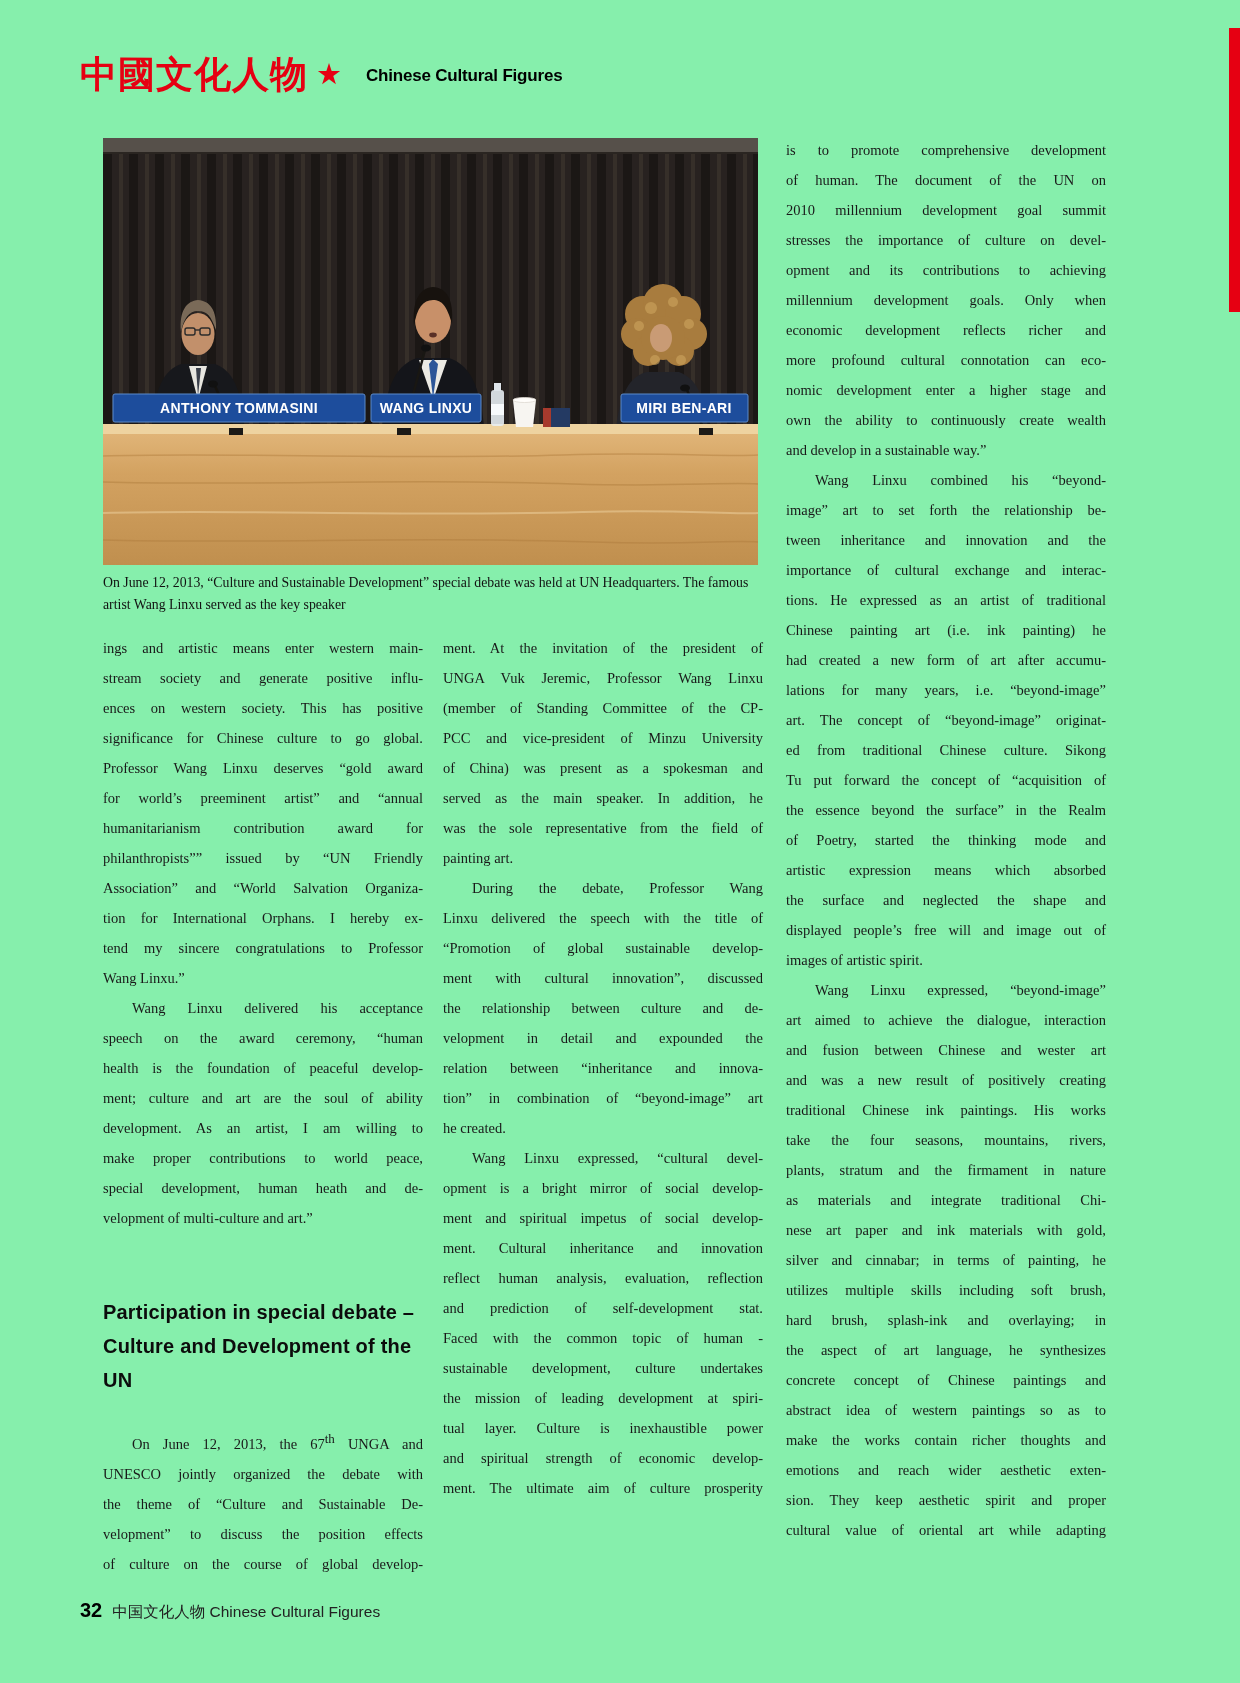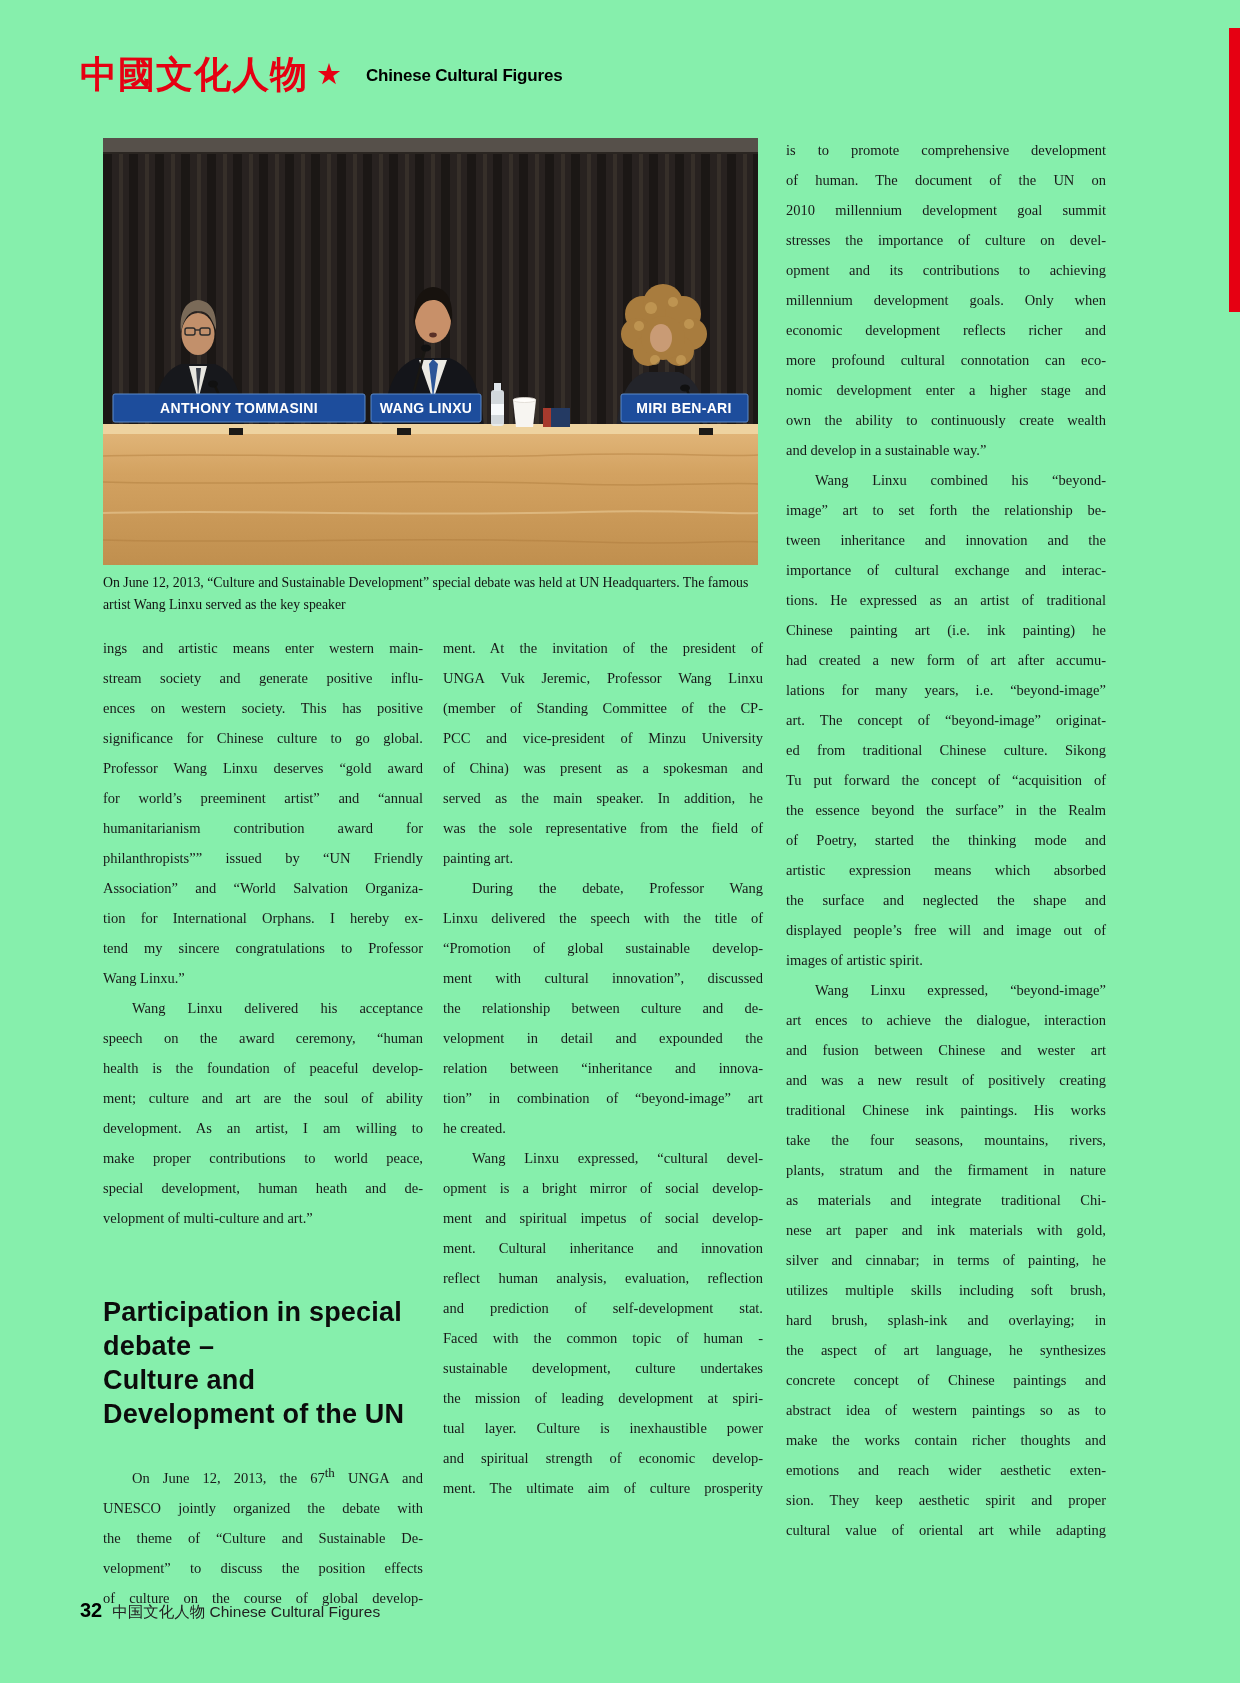--- a/index.html
+++ b/index.html
@@ -29,21 +29,21 @@
   .col { position:absolute; width:320px; }
   #col1 { left:103px; top:633px; }
   #col2 { left:443px; top:633px; }
   #col3 { left:786px; top:135px; }
   .line { font-size:14.5px; line-height:30px; height:30px; white-space:nowrap;
           text-align:justify; text-align-last:justify; color:#191919; }
   .line.end { text-align:left; text-align-last:left; }
   .line.ind { padding-left:29px; }
   sup { font-size:13px; line-height:0; vertical-align:super; }
 
-  .heading { font-family:"Liberation Sans", sans-serif; font-weight:600; font-size:27px;
+  .heading { font-family:"Liberation Sans", sans-serif; font-weight:600; font-size:20px;
              line-height:34px; color:#0c0c0c; margin-top:62px; margin-bottom:32px; letter-spacing:0.2px; }
 
   
   .footer { position:absolute; left:80px; top:1599px; font-family:"Liberation Sans", sans-serif; font-size:15.5px; color:#222; }
   .footer .pagenum { font-weight:bold; font-size:20px; color:#000; margin-right:10px; }
 </style>
 </head>
 <body>
 
 <div class="page">
@@ -263,21 +263,21 @@
       <div class="line">art. The concept of “beyond-image” originat-</div>
       <div class="line">ed from traditional Chinese culture. Sikong</div>
       <div class="line">Tu put forward the concept of “acquisition of</div>
       <div class="line">the essence beyond the surface” in the Realm</div>
       <div class="line">of Poetry, started the thinking mode and</div>
       <div class="line">artistic expression means which absorbed</div>
       <div class="line">the surface and neglected the shape and</div>
       <div class="line">displayed people’s free will and image out of</div>
       <div class="line end">images of artistic spirit.</div>
       <div class="line ind">Wang Linxu expressed, “beyond-image”</div>
-      <div class="line">art ences to achieve the dialogue, interaction</div>
+      <div class="line">art aimed to achieve the dialogue, interaction</div>
       <div class="line">and fusion between Chinese and wester art</div>
       <div class="line">and was a new result of positively creating</div>
       <div class="line">traditional Chinese ink paintings. His works</div>
       <div class="line">take the four seasons, mountains, rivers,</div>
       <div class="line">plants, stratum and the firmament in nature</div>
       <div class="line">as materials and integrate traditional Chi-</div>
       <div class="line">nese art paper and ink materials with gold,</div>
       <div class="line">silver and cinnabar; in terms of painting, he</div>
       <div class="line">utilizes multiple skills including soft brush,</div>
       <div class="line">hard brush, splash-ink and overlaying; in</div>

